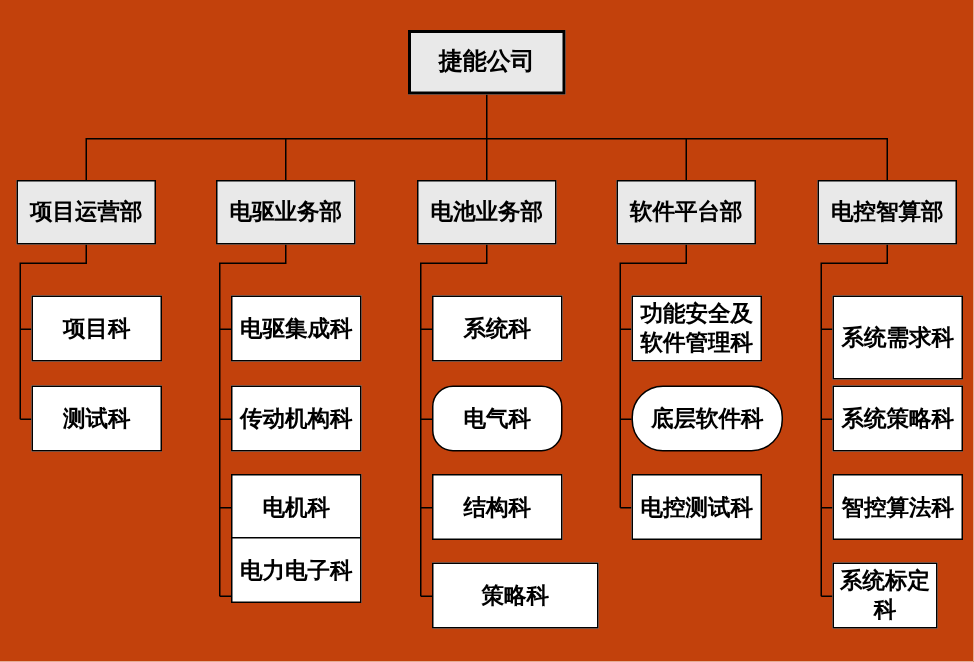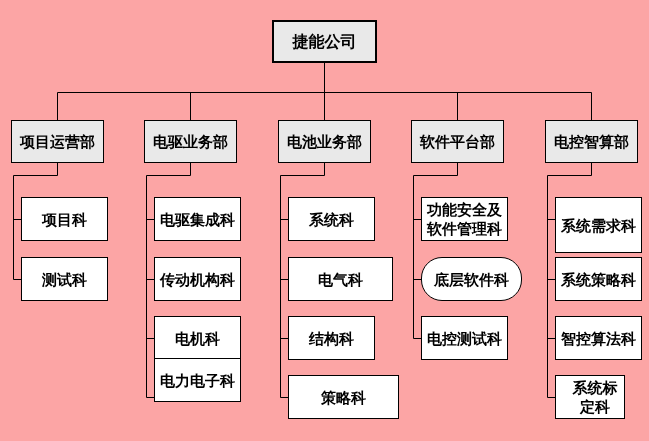--- a/index.html
+++ b/index.html
@@ -1,20 +1,20 @@
 <!DOCTYPE html>
 <html><head>
 <meta charset="utf-8">
 <style>
   html, body { margin: 0; padding: 0; background: #ffffff; }
   .canvas {
     position: relative;
     width: 649px;
     height: 441px;
-    background: #fca5a5;
+    background: #c2410c;
     font-family: "Liberation Sans", "DejaVu Sans", sans-serif;
     overflow: hidden;
   }
   .connectors {
     position: absolute;
     left: 0; top: 0;
     width: 649px; height: 441px;
     pointer-events: none;
   }
   .box {
@@ -86,26 +86,26 @@
 
   <div class="box gray" style="left:545px; top:120px; width:93px; height:43px;">电控智算部</div>
   <div class="box white" style="left:21px; top:257px; width:87px; height:44px;">测试科</div>
 
   <div class="box white" style="left:154px; top:197px; width:87px; height:44px;">电驱集成科</div>
   <div class="box white" style="left:154px; top:257px; width:87px; height:44px;">传动机构科</div>
   <div class="box white" style="left:154px; top:316px; width:87px; height:44px;">电机科</div>
   <div class="box white" style="left:154px; top:358px; width:87px; height:44px;">电力电子科</div>
 
   <div class="box white" style="left:288px; top:197px; width:87px; height:44px;">系统科</div>
-  <div class="box white" style="left:288px; top:257px; width:105px; height:44px;">电气科</div>
+  <div class="box white" style="left:288px; top:257px; width:87px; height:44px;border-radius:14px;">电气科</div>
   <div class="box white" style="left:288px; top:316px; width:87px; height:44px;">结构科</div>
   <div class="box white" style="left:288px; top:375px; width:111px; height:44px;">策略科</div>
 
   <div class="box white" style="left:421px; top:197px; width:87px; height:44px;">功能安全及软件管理科</div>
   <div class="box white" style="left:421px; top:257px; width:101px; height:44px;border-radius:21px;">底层软件科</div>
   <div class="box white" style="left:421px; top:316px; width:87px; height:44px;">电控测试科</div>
 
   <div class="box white" style="left:555px; top:197px; width:87px; height:56px;">系统需求科</div>
   <div class="box white" style="left:555px; top:257px; width:87px; height:44px;">系统策略科</div>
   <div class="box white" style="left:555px; top:316px; width:87px; height:44px;">智控算法科</div>
-  <div class="box white" style="left:555px; top:375px; width:70px; height:44px;padding-left:12px;">系统标定科</div>
+  <div class="box white" style="left:555px; top:375px; width:70px; height:44px;">系统标定科</div>
 
 </div>
 
 </body></html>

